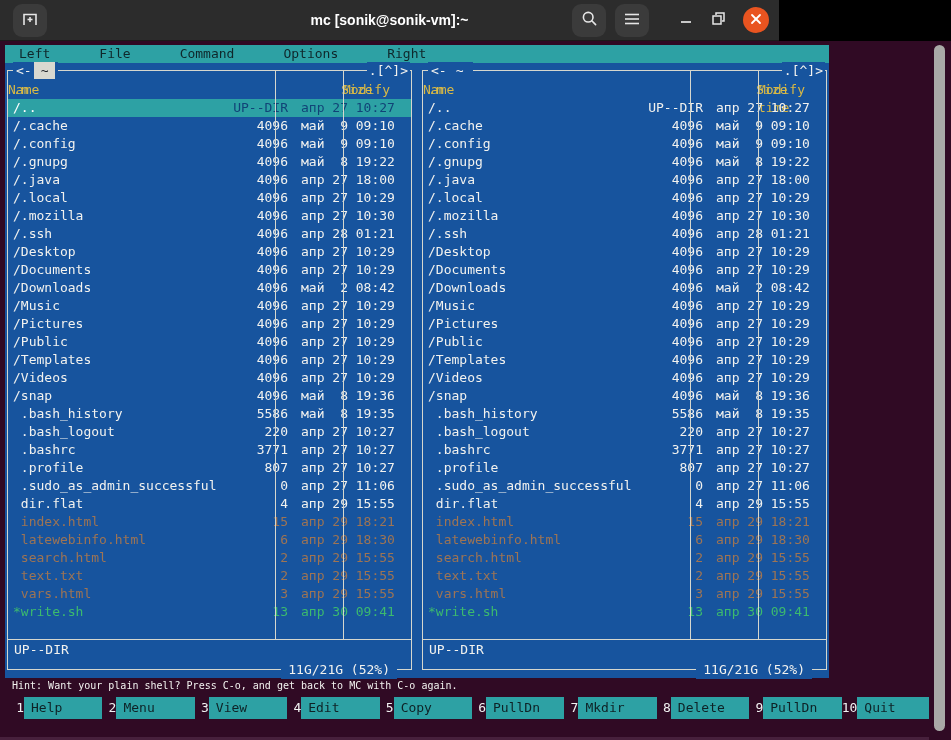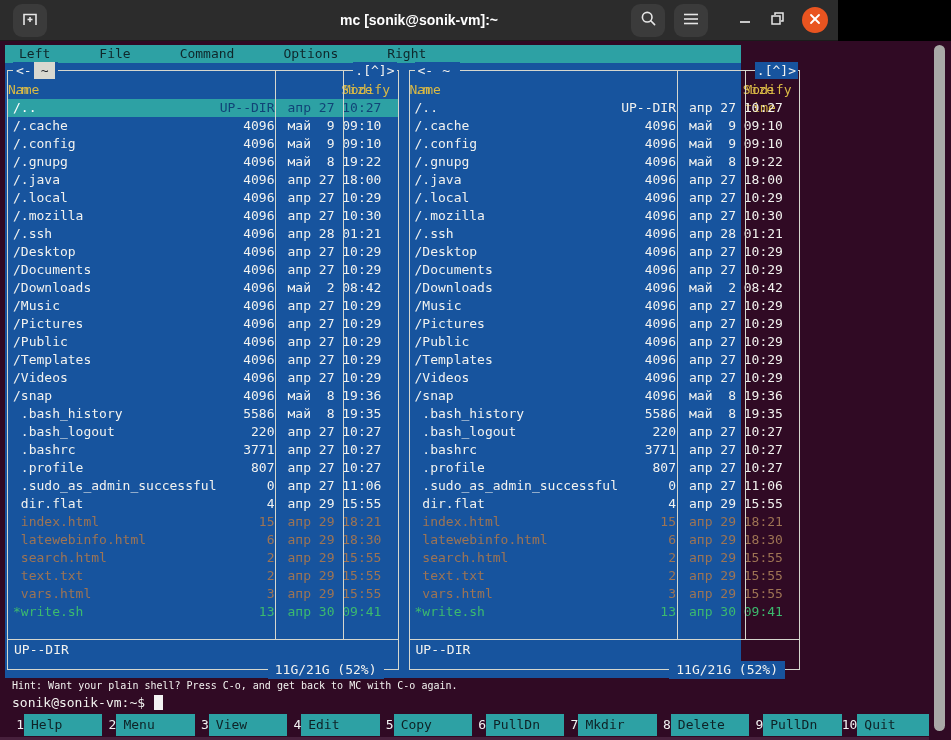--- a/index.html
+++ b/index.html
@@ -5,37 +5,37 @@
   :root{
     --maroon:#300A24; --blue:#17549E; --teal:#2DA1A4; --yellow:#D9B945;
     --white:#F2F2EF; --frame:#D5D7CE; --doc:#9E7454; --exec:#3CBA6E;
     --selmeta:#114377; --titlebar:#2C2C2C; --btn:#3B3B3B; --close:#E95420;
   }
   *{box-sizing:border-box; margin:0; padding:0;}
   html,body{width:951px;height:740px;overflow:hidden;background:#000;}
   body{position:relative;font-family:"DejaVu Sans Mono",monospace;}
 
   
-  .titlebar{position:absolute;top:0;left:0;width:838px;height:41px;background:var(--titlebar);
+  .titlebar{position:absolute;top:0;left:0;width:779px;height:41px;background:var(--titlebar);
     border-bottom:1px solid #1b1b1b;display:flex;align-items:center;}
   .title{position:absolute;left:0;right:0;text-align:center;color:#FFFFFF;
     font:bold 14px "Liberation Sans",sans-serif;pointer-events:none;}
   .tb-btn{width:34px;height:33px;border-radius:9px;background:var(--btn);border:none;
     display:flex;align-items:center;justify-content:center;cursor:pointer;}
   .tb-plain{width:26px;height:26px;background:transparent;border:none;display:flex;
     align-items:center;justify-content:center;cursor:pointer;}
   .tb-left{margin-left:13px;}
   .tb-right{margin-left:auto;display:flex;align-items:center;padding-right:10px;}
   .g1{margin-right:9px;} .g2{margin-right:24px;} .g3{margin-right:6px;} .g4{margin-right:12px;}
   .closebtn{width:26px;height:26px;border:none;border-radius:50%;background:var(--close);
     display:flex;align-items:center;justify-content:center;cursor:pointer;}
 
   
   .terminal{position:absolute;top:41px;left:0;right:0;bottom:0;background:var(--maroon);}
-  .mc{margin-left:5px;width:736px;font:13px/18px "DejaVu Sans Mono",monospace;}
+  .mc{margin-left:5px;width:824px;font:13px/18px "DejaVu Sans Mono",monospace;}
 
   .menubar{margin-top:4px;height:18px;background:var(--teal);display:flex;column-gap:49px;
     padding-left:14px;color:#0F272B;line-height:18px;}
   .menu-item{cursor:pointer;white-space:pre;}
 
   .panels{display:flex;gap:10px;background:var(--blue);padding:7px 2px 8px;height:615px;}
   .panel{flex:1;border:1px solid var(--frame);position:relative;display:flex;flex-direction:column;}
 
   .ptop{position:absolute;top:-9px;left:5px;display:flex;align-items:center;background:var(--blue);
     padding:0 3px;z-index:3;line-height:17px;height:17px;}
@@ -485,24 +485,20 @@
               </div>
             </div>
         </div>
         <div class="pfoot">UP--DIR</div>
         <div class="pdisk">11G/21G (52%)</div>
       </div>
 
     </div>
 
     <div class="hint">Hint: Want your plain shell? Press C-o, and get back to MC with C-o again.</div>
-    <div class="promptline">
-      <span>sonik@sonik-vm:~$</span>
-      <span class="cursor"></span>
-    </div>
 
     <div class="keybar" id="keybar">
         <div class="fkey">
           <span class="fnum">1</span>
           <span class="flabel">Help</span>
         </div>
         <div class="fkey">
           <span class="fnum">2</span>
           <span class="flabel">Menu</span>
         </div>

